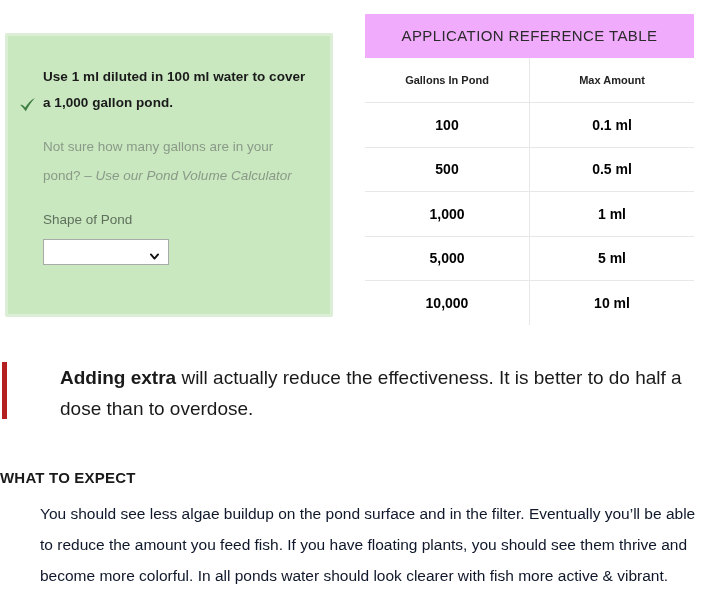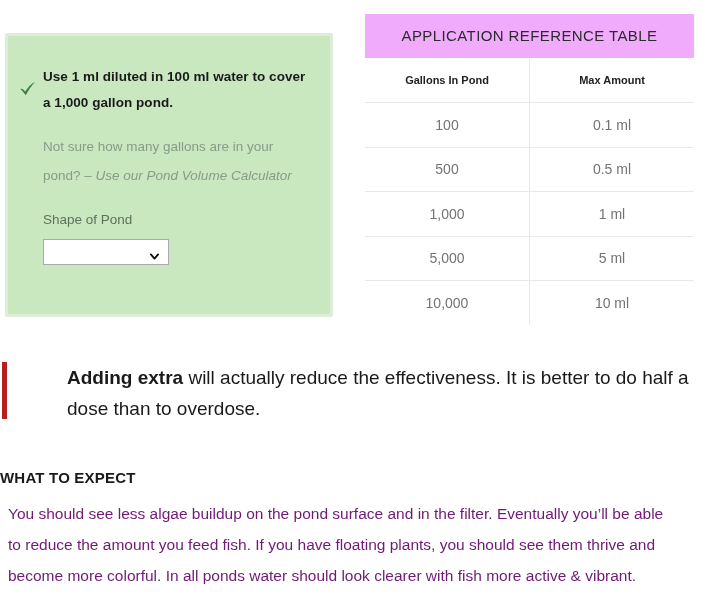--- a/index.html
+++ b/index.html
@@ -38,21 +38,21 @@
     border-radius: 2px;
   }
   #dosage-inner {
     position: absolute;
     left: 0; top: 0; right: 0; bottom: 0;
     padding: 28px 22px 0 11px;
     box-sizing: border-box;
   }
   .dose-headline {
     display: flex;
-    align-items: center;
+    align-items: flex-end;
     gap: 7px;
   }
   .check-icon {
     flex: 0 0 auto;
     width: 17px;
     height: 20px;
     position: relative;
     top: 1px;
   }
   .dose-headline-text {
@@ -125,22 +125,22 @@
     width: 329px;
     border-collapse: collapse;
     background: #ffffff;
     table-layout: fixed;
   }
   table.ref th,
   table.ref td {
     border: 1px solid #e8e8e8;
     border-top: none;
     text-align: center;
-    font-weight: normal;
-    color: #737373;
+    font-weight: bold;
+    color: #000000;
   }
   table.ref th:first-child,
   table.ref td:first-child { border-left: none; }
   table.ref th:last-child,
   table.ref td:last-child  { border-right: none; }
   table.ref th {
     height: 42px;
     font-size: 11px;
     font-weight: bold;
     color: #222;
@@ -162,21 +162,21 @@
   #callout-bar {
     position: absolute;
     left: 2px;
     top: 0;
     width: 5px;
     height: 57px;
     background: #b41f20;
   }
   #callout-text {
     position: absolute;
-    left: 67px;
+    left: 60px;
     top: 0;
     width: 645px;
     font-size: 19px;
     line-height: 31px;
     color: #1a1a1a;
   }
   #callout-text .lead {
     font-weight: bold;
   }
 
@@ -193,21 +193,22 @@
     color: #1a1a1a;
     letter-spacing: 0.2px;
     line-height: 20px;
   }
   #expect-body {
     margin-top: 10px;
     padding-left: 8px;
     width: 672px;
     font-size: 15.5px;
     line-height: 31px;
-    color: #701a75;
+    color: #0f172a;
+    margin-left: 32px;
   }
 </style>
 </head>
 <body>
 
 <div id="top-row">
 
   <div id="dosage-panel">
     <div id="dosage-inner">
 

